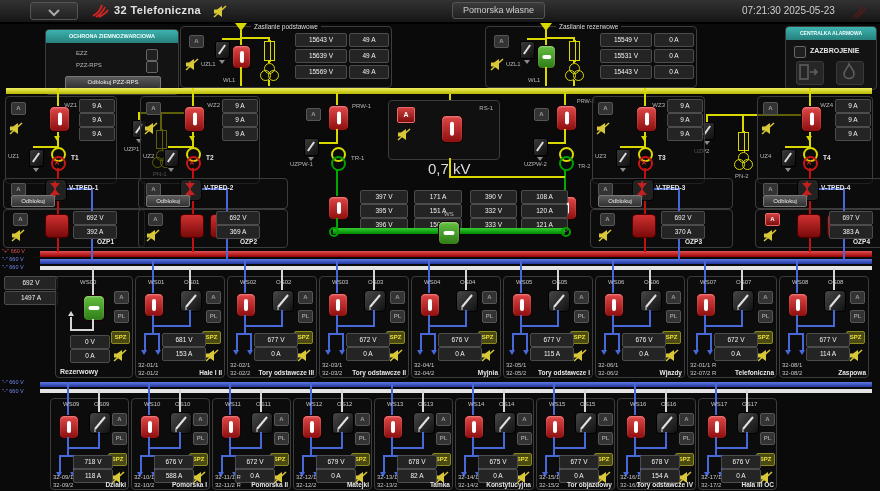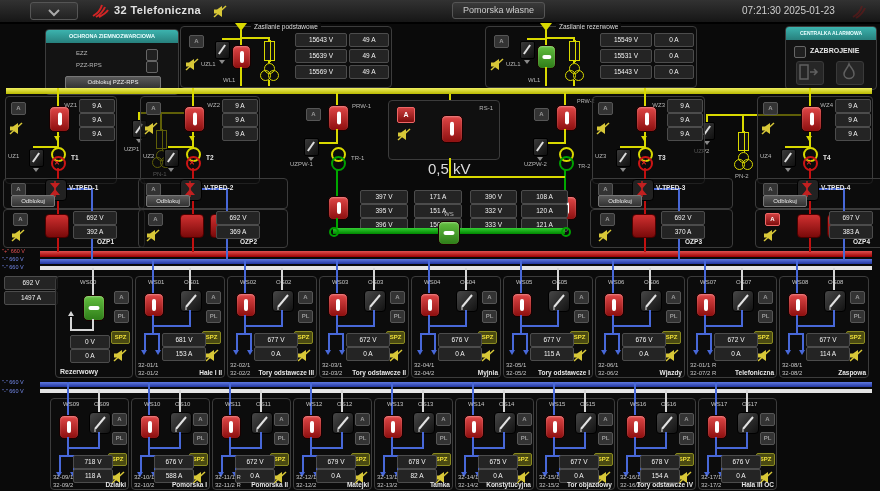--- a/index.html
+++ b/index.html
@@ -145,21 +145,21 @@
       <path d="M1 13 C6 10 8 8 10 2 M4 14 C9 11 11 9 13 4 M7 14 C11 12 14 10 16 7" stroke="#d22525" stroke-width="2" fill="none"></path>
       </svg>
     <span id="title">32 Telefoniczna</span>
     <div class="alarm" style="left:213px;top:4px">
       <svg width="14" height="13">
           <polygon points="9,1 9,12 4,8.5 1,8.5 1,4.5 4,4.5" fill="#d8c838"></polygon>
       <line x1="1" y1="12" x2="13" y2="1" stroke="#d8c838" stroke-width="1.5"></line>
         </svg>
     </div>
     <div class="tbtn" style="left:452px;top:2px;height:15px;padding:0 10px;font:9px/15px 'Liberation Sans',sans-serif">Pomorska własne</div>
-    <span id="clock">07:21:30 2025-01-23</span>
+    <span id="clock">07:21:30 2025-05-23</span>
     <svg style="position:absolute;left:852px;top:4px;opacity:.45" width="18" height="15">
       <path d="M1 13 C6 10 8 8 10 2 M4 14 C9 11 11 9 13 4" stroke="#801515" stroke-width="2" fill="none"></path>
       </svg>
   </div>
 
   <div class="panel" style="left:45px;top:29px;width:132px;height:64px">
     <div class="thead">OCHRONA ZIEMNOZWARCIOWA</div>
     <span class="lab" style="left:30px;top:20px">EZZ</span>
     <div class="chk" style="left:100px;top:19px"></div>
     <span class="lab" style="left:30px;top:32px">PZZ-RPS</span>
@@ -250,21 +250,21 @@
           <polygon points="9,1 9,12 4,8.5 1,8.5 1,4.5 4,4.5" fill="#d8c838"></polygon>
       <line x1="1" y1="12" x2="13" y2="1" stroke="#d8c838" stroke-width="1.5"></line>
         </svg>
     </div>
     <div class="brk red" style="left:52px;top:14px;width:20px;height:26px"></div>
     <span class="lab" style="right:6px;top:4px">RS-1</span>
   </div>
   <div class="ln y" style="left:449px;top:158px;width:2px;height:18px"></div>
   <div class="ln y" style="left:449px;top:176px;width:116px;height:2px"></div>
 
-  <span class="lab" style="left:428px;top:160px;font-size:15px;color:#dcdcdc">0,5 kV</span>
+  <span class="lab" style="left:428px;top:160px;font-size:15px;color:#dcdcdc">0,7 kV</span>
 
   <div class="vbox" style="left:360px;top:190px;width:46px">397 V</div>
   <div class="vbox" style="left:360px;top:204px;width:46px">395 V</div>
   <div class="vbox" style="left:360px;top:218px;width:46px">396 V</div>
   <div class="vbox" style="left:414px;top:190px;width:46px">171 A</div>
   <div class="vbox" style="left:414px;top:204px;width:46px">151 A</div>
   <div class="vbox" style="left:414px;top:218px;width:46px">150 A</div>
   <div class="vbox" style="left:470px;top:190px;width:45px">390 V</div>
   <div class="vbox" style="left:470px;top:204px;width:45px">332 V</div>
   <div class="vbox" style="left:470px;top:218px;width:45px">333 V</div>

